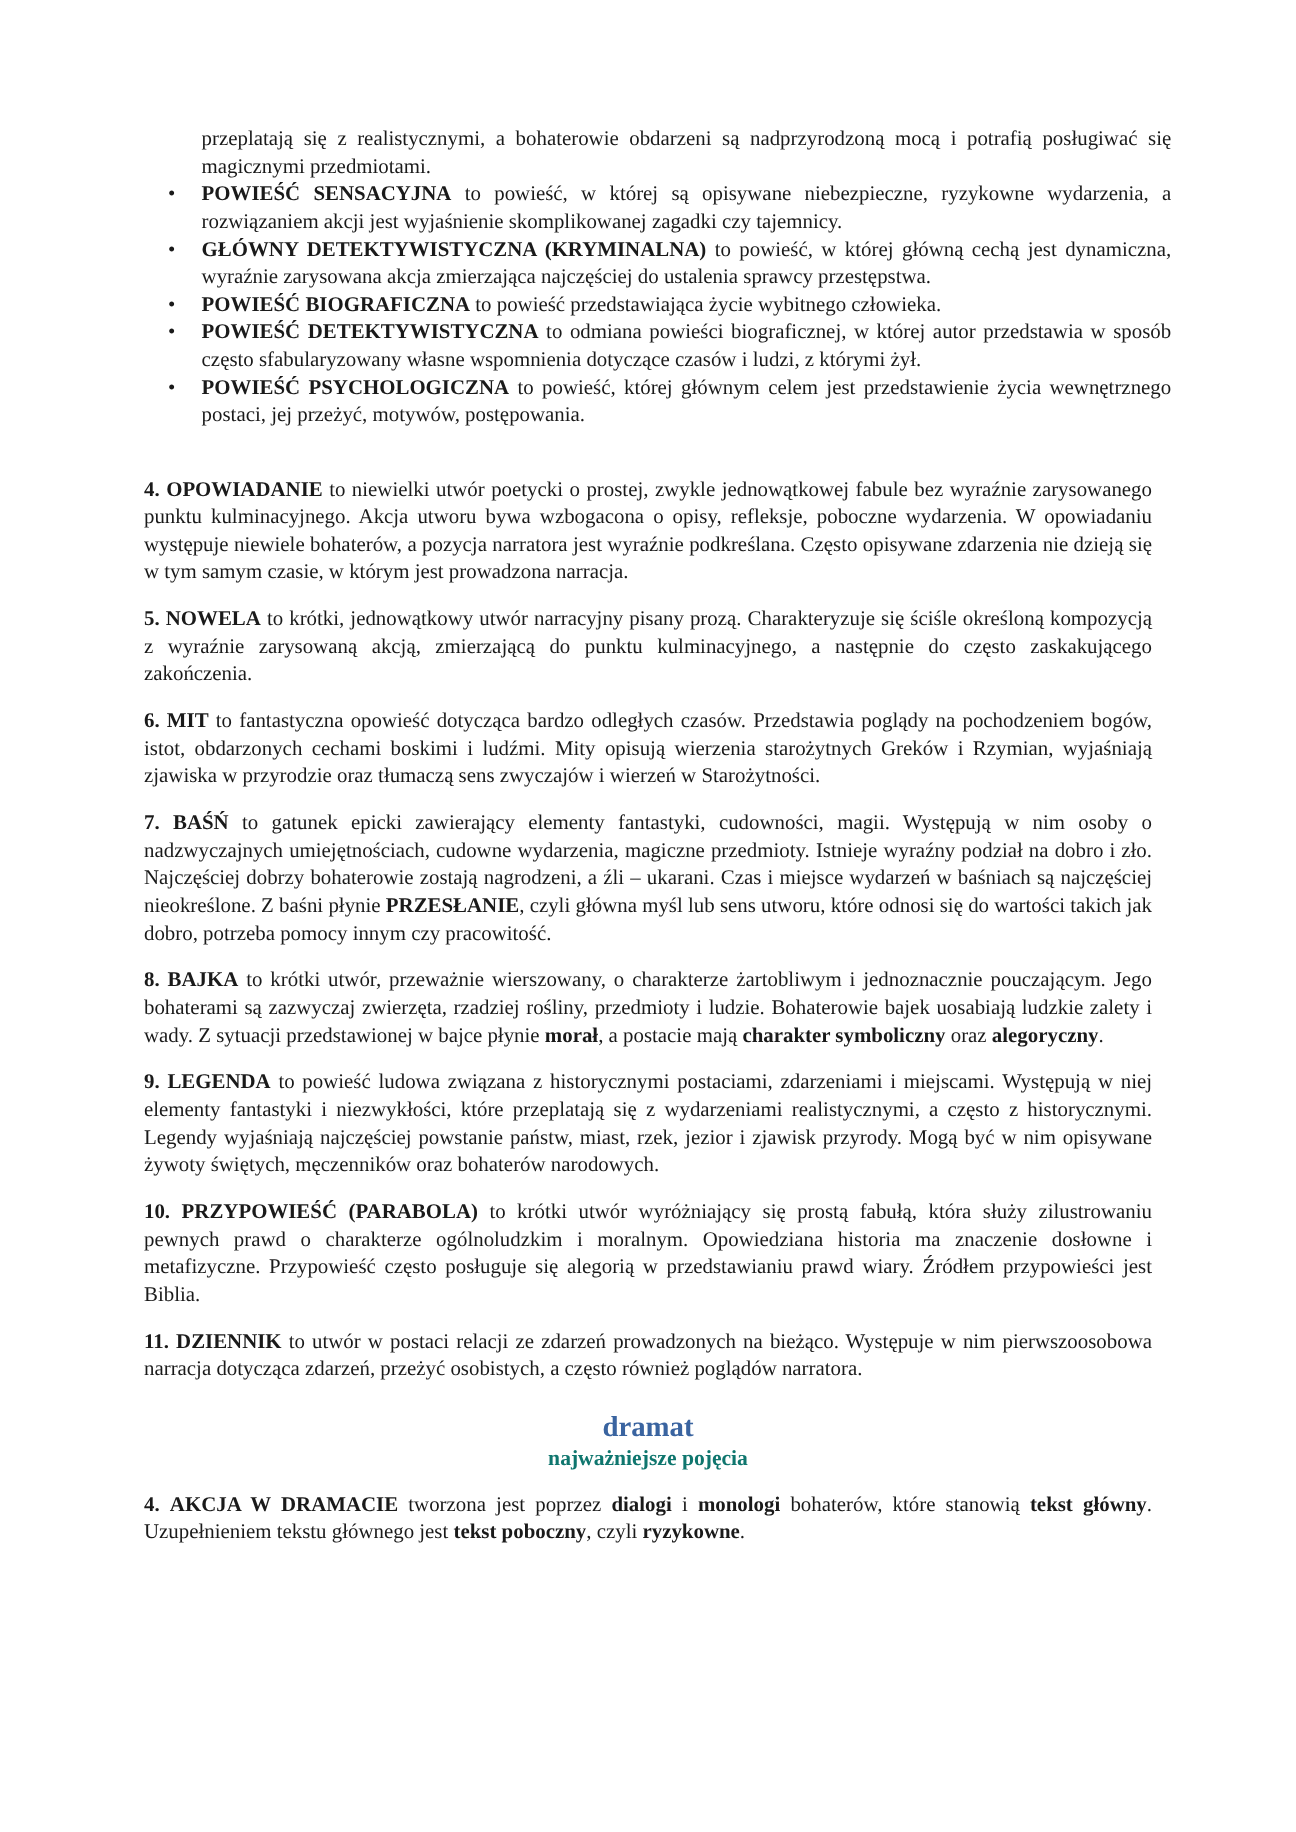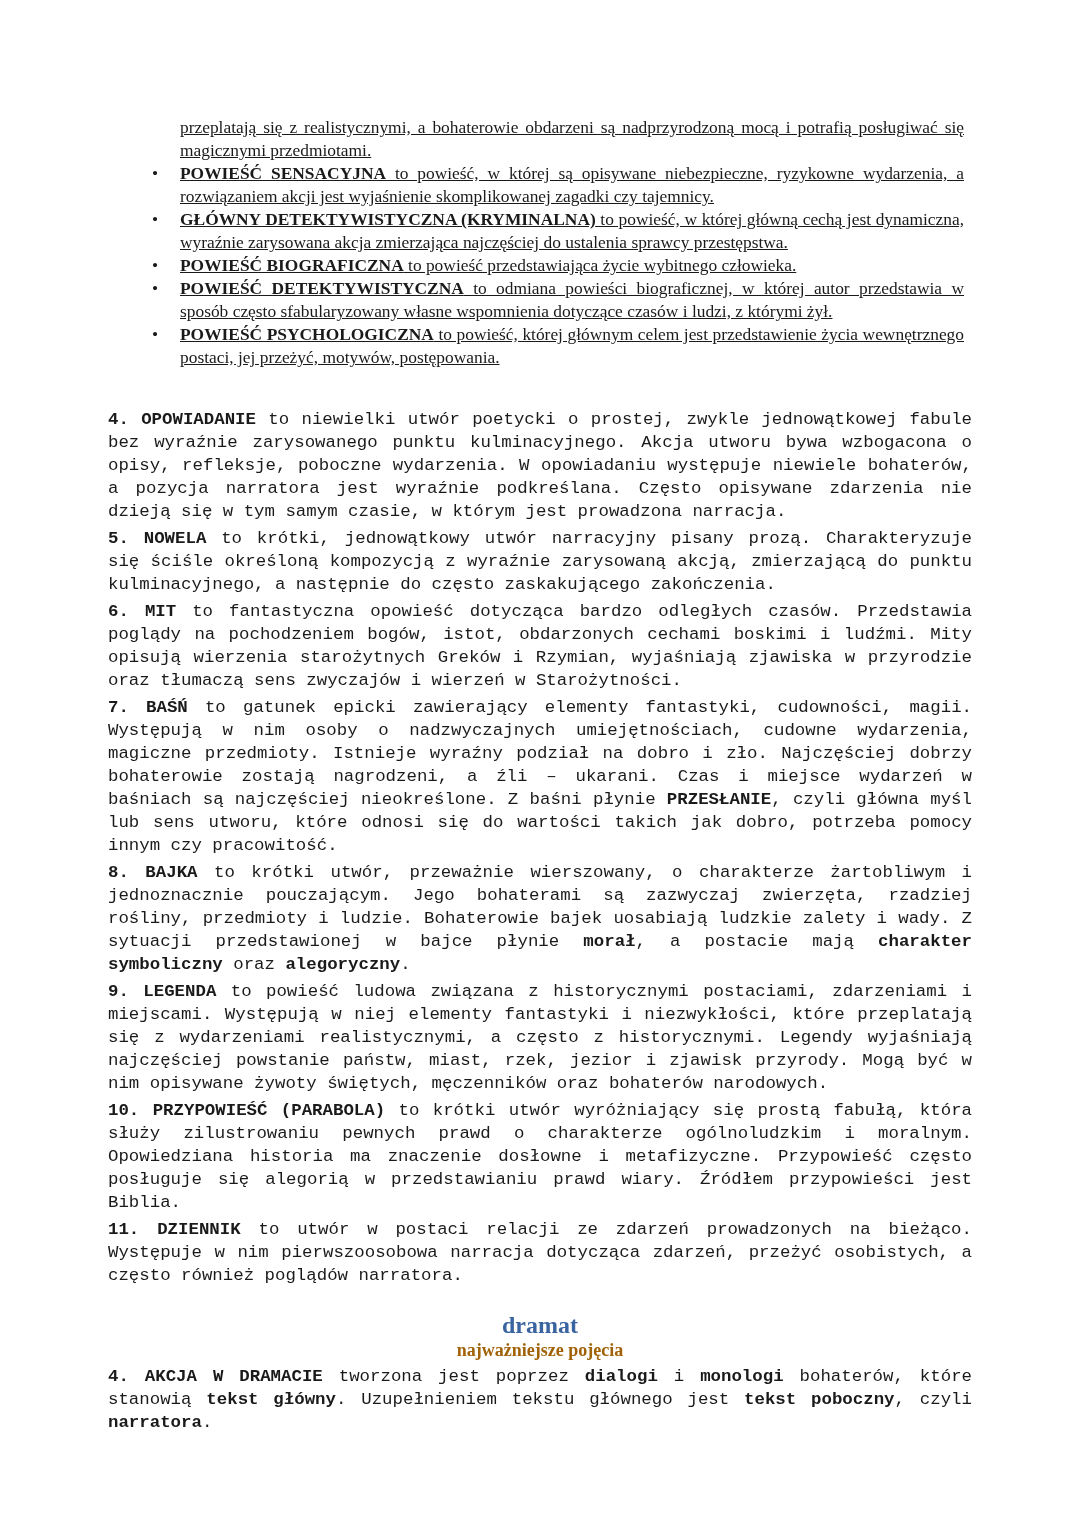--- a/index.html
+++ b/index.html
@@ -2,29 +2,29 @@
 <html><head>
 <meta charset="utf-8">
 <style>
   html, body { margin: 0; padding: 0; background: #ffffff; }
   body {
     width: 1080px; height: 1527px; position: relative; overflow: hidden;
     font-family: "Liberation Serif", serif; color: #1a1a1a;
     font-size: 17.4px; line-height: 23px;
   }
   .page { position: absolute; left: 104px; top: 104px; width: 872px; }
-  ul.bullets { list-style: none; margin: 12px; padding: 0; text-decoration: underline; }
+  ul.bullets { list-style: none; margin: 0; padding: 0; }
   ul.bullets li { position: relative; padding-left: 64px; text-align: justify; }
   ul.bullets li.cont { padding-left: 64px; }
   ul.bullets li .dot { position: absolute; left: 36px; top: 0; }
-  .para { text-align: justify; margin: 4px; font-family: Liberation Mono, monospace; }
+  .para { text-align: justify; margin: 16px; }
   .gap { height: 23px; }
   b { font-weight: bold; }
   .h1 { text-align: center; color: #3a64a0; font-weight: bold; font-size: 24px; line-height: 28px; margin-top: 24px; }
-  .h2 { text-align: center; color: #a16207; font-weight: bold; font-size: 18px; line-height: 22px; }
+  .h2 { text-align: center; color: #0f766e; font-weight: bold; font-size: 18px; line-height: 22px; }
 </style>
 </head>
 <body>
 
 <div class="page">
 
   <ul class="bullets">
     <li class="cont"><span>przeplatają się z realistycznymi, a bohaterowie obdarzeni są nadprzyrodzoną mocą i potrafią posługiwać się magicznymi przedmiotami.</span></li>
     <li><span class="dot">•</span><b>POWIEŚĆ SENSACYJNA</b><span> to powieść, w której są opisywane niebezpieczne, ryzykowne wydarzenia, a rozwiązaniem akcji jest wyjaśnienie skomplikowanej zagadki czy tajemnicy.</span></li>
     <li><span class="dot">•</span><b>GŁÓWNY DETEKTYWISTYCZNA (KRYMINALNA)</b><span> to powieść, w której główną cechą jest dynamiczna, wyraźnie zarysowana akcja zmierzająca najczęściej do ustalenia sprawcy przestępstwa.</span></li>
@@ -40,15 +40,15 @@
   <p class="para"><b>6.</b> <b>MIT</b><span> to fantastyczna opowieść dotycząca bardzo odległych czasów. Przedstawia poglądy na pochodzeniem bogów, istot, obdarzonych cechami boskimi i ludźmi. Mity opisują wierzenia starożytnych Greków i Rzymian, wyjaśniają zjawiska w przyrodzie oraz tłumaczą sens zwyczajów i wierzeń w Starożytności.</span></p>
   <p class="para"><b>7.</b> <b>BAŚŃ</b><span> to gatunek epicki zawierający elementy fantastyki, cudowności, magii. Występują w nim osoby o nadzwyczajnych umiejętnościach, cudowne wydarzenia, magiczne przedmioty. Istnieje wyraźny podział na dobro i zło. Najczęściej dobrzy bohaterowie zostają nagrodzeni, a źli – ukarani. Czas i miejsce wydarzeń w baśniach są najczęściej nieokreślone. Z baśni płynie </span><b>PRZESŁANIE</b><span>, czyli główna myśl lub sens utworu, które odnosi się do wartości takich jak dobro, potrzeba pomocy innym czy pracowitość.</span></p>
   <p class="para"><b>8.</b> <b>BAJKA</b><span> to krótki utwór, przeważnie wierszowany, o charakterze żartobliwym i jednoznacznie pouczającym. Jego bohaterami są zazwyczaj zwierzęta, rzadziej rośliny, przedmioty i ludzie. Bohaterowie bajek uosabiają ludzkie zalety i wady. Z sytuacji przedstawionej w bajce płynie </span><b>morał</b><span>, a postacie mają </span><b>charakter symboliczny</b><span> oraz </span><b>alegoryczny</b><span>.</span></p>
   <p class="para"><b>9.</b> <b>LEGENDA</b><span> to powieść ludowa związana z historycznymi postaciami, zdarzeniami i miejscami. Występują w niej elementy fantastyki i niezwykłości, które przeplatają się z wydarzeniami realistycznymi, a często z historycznymi. Legendy wyjaśniają najczęściej powstanie państw, miast, rzek, jezior i zjawisk przyrody. Mogą być w nim opisywane żywoty świętych, męczenników oraz bohaterów narodowych.</span></p>
   <p class="para"><b>10.</b> <b>PRZYPOWIEŚĆ (PARABOLA)</b><span> to krótki utwór wyróżniający się prostą fabułą, która służy zilustrowaniu pewnych prawd o charakterze ogólnoludzkim i moralnym. Opowiedziana historia ma znaczenie dosłowne i metafizyczne. Przypowieść często posługuje się alegorią w przedstawianiu prawd wiary. Źródłem przypowieści jest Biblia.</span></p>
   <p class="para"><b>11.</b> <b>DZIENNIK</b><span> to utwór w postaci relacji ze zdarzeń prowadzonych na bieżąco. Występuje w nim pierwszoosobowa narracja dotycząca zdarzeń, przeżyć osobistych, a często również poglądów narratora.</span></p>
 
   <div class="h1">dramat</div>
   <div class="h2">najważniejsze pojęcia</div>
 
-  <p class="para"><b>4.</b> <b>AKCJA W DRAMACIE</b><span> tworzona jest poprzez </span><b>dialogi</b><span> i </span><b>monologi</b><span> bohaterów, które stanowią </span><b>tekst główny</b><span>. Uzupełnieniem tekstu głównego jest </span><b>tekst poboczny</b><span>, czyli </span><b>narratora</b><span>.</span></p>
+  <p class="para"><b>4.</b> <b>AKCJA W DRAMACIE</b><span> tworzona jest poprzez </span><b>dialogi</b><span> i </span><b>monologi</b><span> bohaterów, które stanowią </span><b>tekst główny</b><span>. Uzupełnieniem tekstu głównego jest </span><b>tekst poboczny</b><span>, czyli </span><b>ryzykowne</b><span>.</span></p>
 
 </div>
 
 </body></html>

